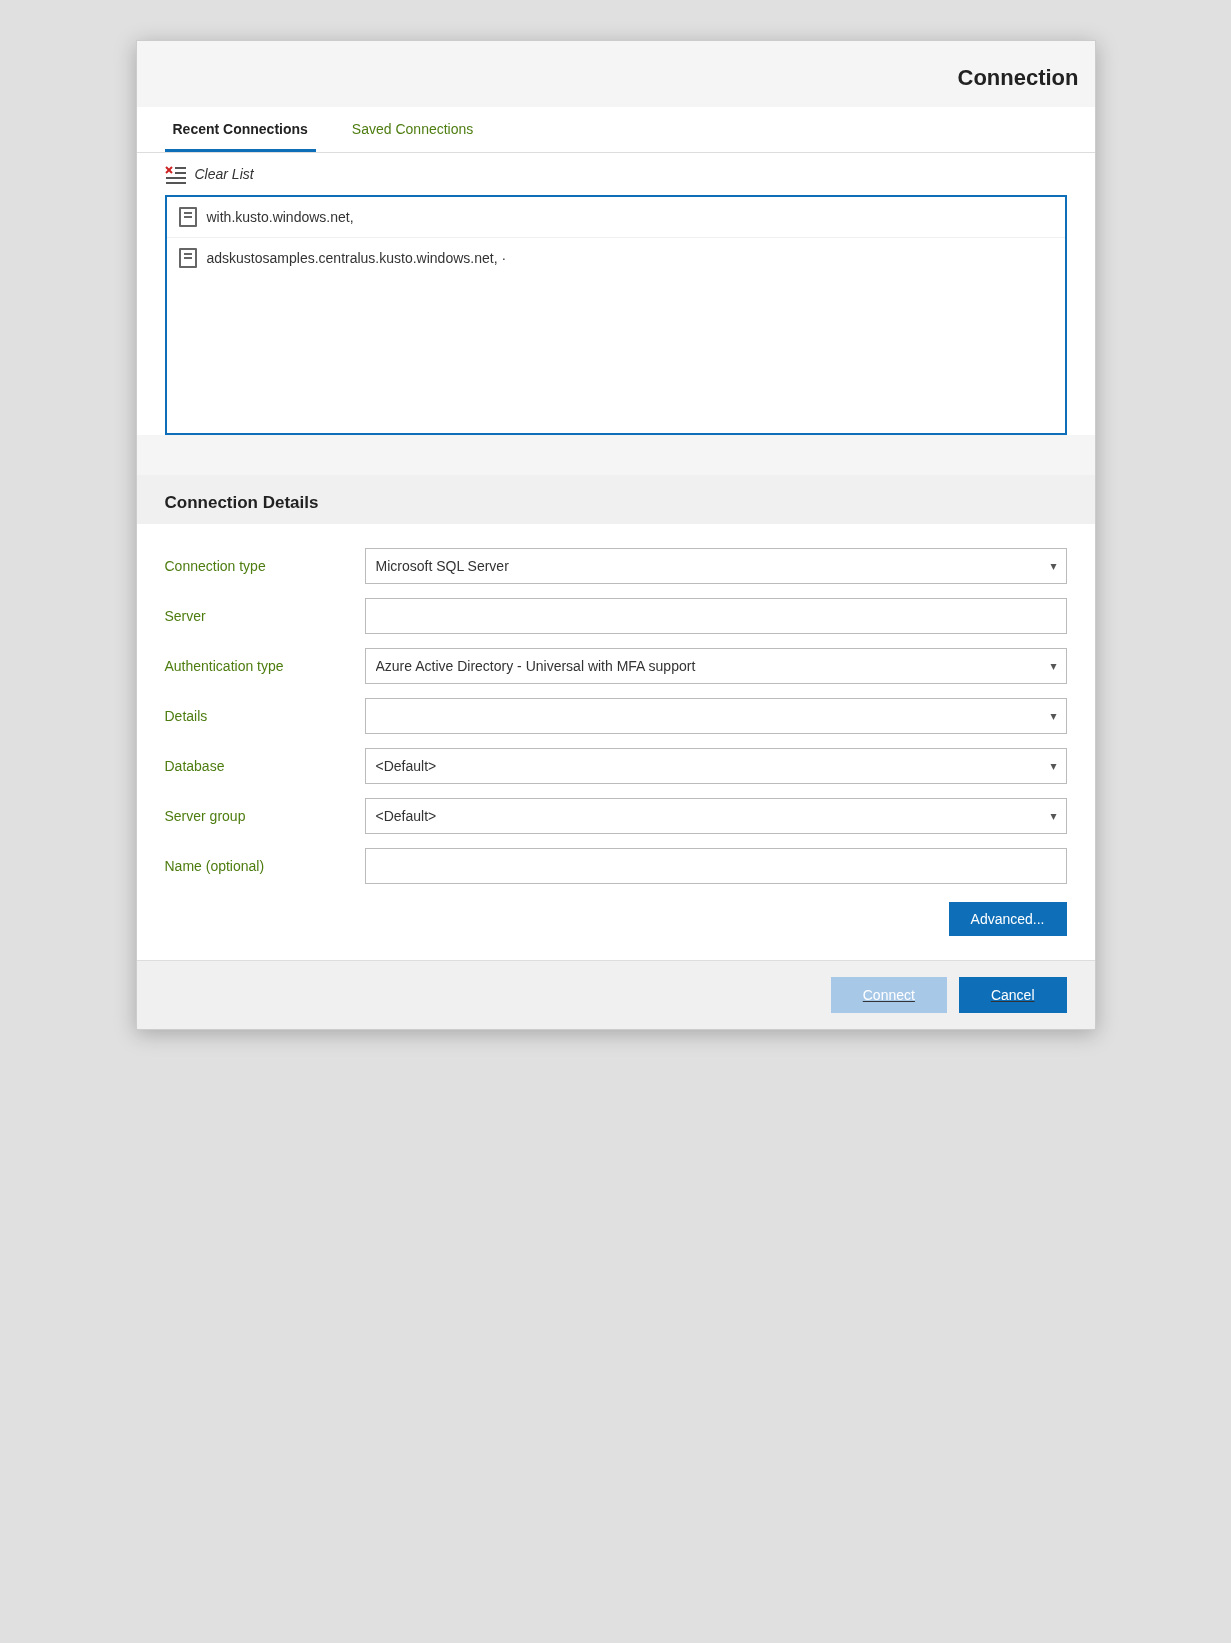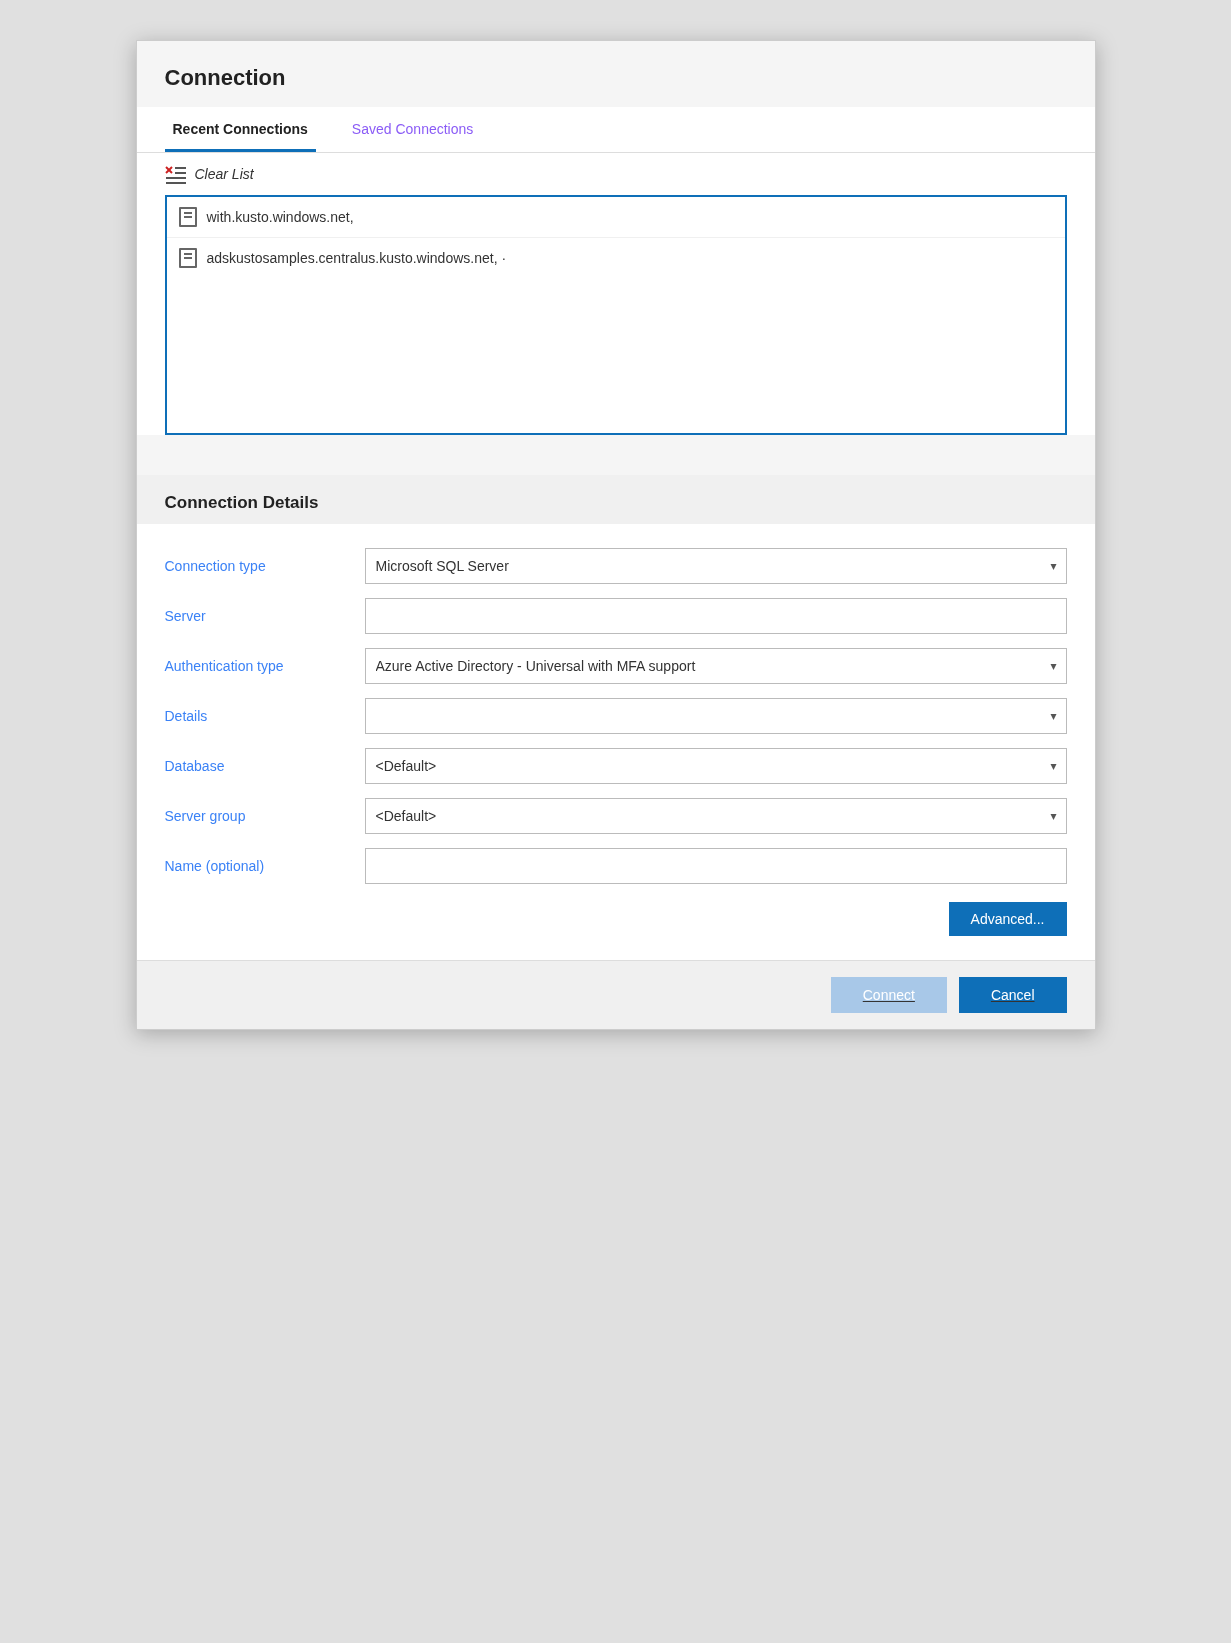--- a/index.html
+++ b/index.html
@@ -21,34 +21,35 @@
       margin: 40px auto;
       display: flex;
       flex-direction: column;
     }
     .dialog-title {
       padding: 24px 16px 16px 28px;
       font-size: 22px;
       font-weight: 600;
       color: #222;
       background: #f5f5f5;
+      text-align: right;
     }
     
     .tabs-bar {
       display: flex;
       padding: 0 28px;
       background: #fff;
       border-bottom: 1px solid #ddd;
     }
     .tab {
       padding: 14px 8px 12px 8px;
       margin-right: 28px;
       cursor: pointer;
       font-size: 14px;
-      color: #8b5cf6;
+      color: #4d7c0f;
       border-bottom: 3px solid transparent;
       white-space: nowrap;
     }
     .tab.active {
       color: #222;
       font-weight: 600;
       border-bottom: 3px solid #0e6fb8;
     }
     
     .connection-list-area {
@@ -135,21 +136,21 @@
       background: #fff;
     }
     .form-row {
       display: flex;
       align-items: center;
       margin: 14px 0;
     }
     .form-label {
       width: 200px;
       font-size: 14px;
-      color: #3b82f6;
+      color: #4d7c0f;
       flex-shrink: 0;
     }
     .form-control {
       flex: 1;
       border: 1px solid #bbb;
       border-radius: 0;
       padding: 8px 10px;
       font-size: 14px;
       font-family: 'Segoe UI', Arial, sans-serif;
       color: #333;

